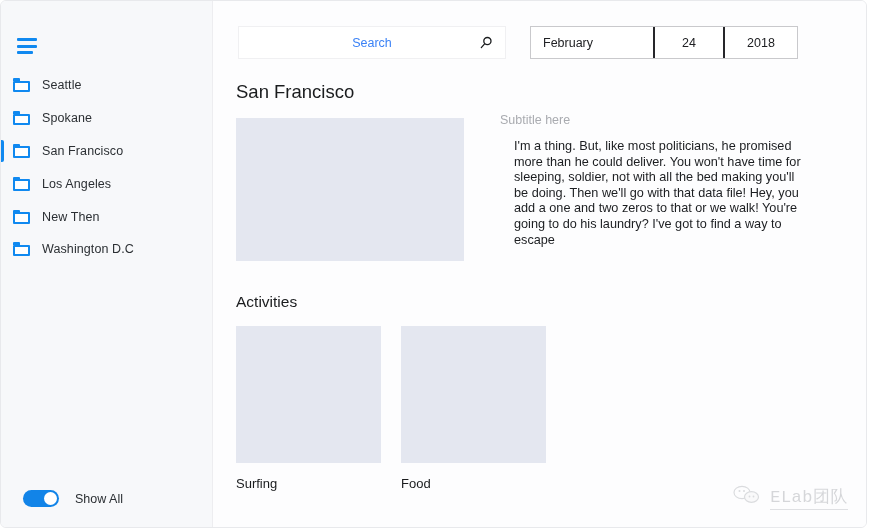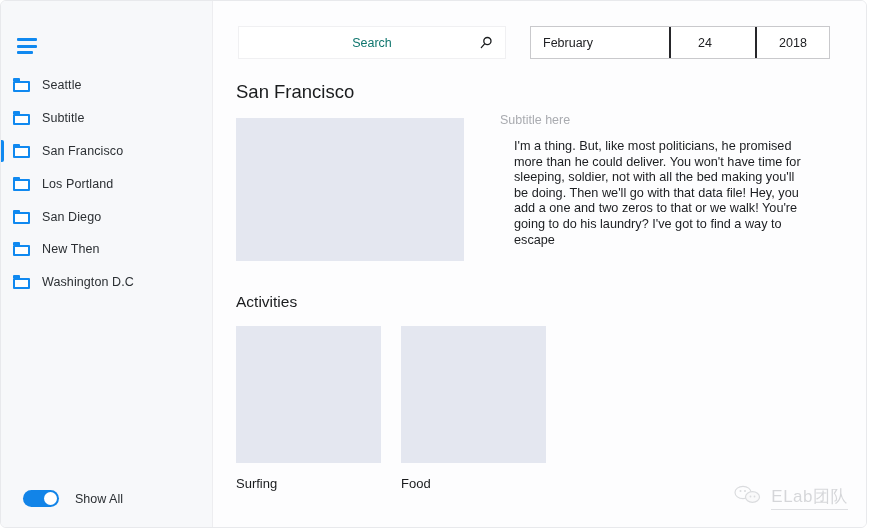--- a/index.html
+++ b/index.html
@@ -189,21 +189,21 @@
     background: #ffffff;
     border: 1px solid #f0f0f2;
     box-sizing: border-box;
     display: flex;
     align-items: center;
     justify-content: center;
     cursor: text;
   }
   .search-placeholder {
     font-size: 12.5px;
-    color: #0f766e;
+    color: #3b82f6;
     text-align: center;
   }
   .search-icon {
     position: absolute;
     right: 12px;
     top: 50%;
     transform: translateY(-50%);
     width: 14px;
     height: 14px;
     cursor: pointer;
@@ -211,21 +211,20 @@
 
   .date-group {
     position: absolute;
     left: 317px;
     top: 25px;
     height: 33px;
     display: flex;
     border: 1px solid #c9c9cc;
     box-sizing: border-box;
     background: #ffffff;
-    gap: 16px;
   }
   .date-seg {
     height: 100%;
     display: flex;
     align-items: center;
     font-size: 12.5px;
     color: #202124;
     box-sizing: border-box;
     cursor: pointer;
     background: #ffffff;
@@ -325,20 +324,21 @@
     align-items: center;
     opacity: 0.30;
     pointer-events: none;
   }
   .watermark .wm-text {
     font-size: 17px;
     color: #7b7f86;
     letter-spacing: 0.5px;
     border-bottom: 1px solid #9a9ea4;
     padding-bottom: 1px;
+    font-family: Liberation Mono, monospace;
   }
   .watermark .wm-icon { margin-right: 8px; }
 </style>
 </head>
 <body>
 
 <div id="app">
   <div class="frame">
 
     <aside class="sidebar">
@@ -359,50 +359,42 @@
           </span>
           <span class="nav-label">Seattle</span>
         </div>
 
         <div class="nav-item">
           <span class="sel-bar"></span>
           <span class="folder-icon">
             <span class="tab"></span>
               <span class="body"></span>
           </span>
-          <span class="nav-label">Subtitle</span>
+          <span class="nav-label">Spokane</span>
         </div>
 
 
         <div class="nav-item active">
           <span class="sel-bar"></span>
           <span class="folder-icon">
             <span class="tab"></span>
               <span class="body"></span>
           </span>
           <span class="nav-label">San Francisco</span>
         </div>
 
         <div class="nav-item">
           <span class="sel-bar"></span>
           <span class="folder-icon">
             <span class="tab"></span>
               <span class="body"></span>
           </span>
-          <span class="nav-label">Los Portland</span>
-        </div>
-
-        <div class="nav-item">
-          <span class="sel-bar"></span>
-          <span class="folder-icon">
-            <span class="tab"></span>
-              <span class="body"></span>
-          </span>
-          <span class="nav-label">San Diego</span>
-        </div>
+          <span class="nav-label">Los Angeles</span>
+        </div>
+
 
         <div class="nav-item">
           <span class="sel-bar"></span>
           <span class="folder-icon">
             <span class="tab"></span>
               <span class="body"></span>
           </span>
           <span class="nav-label">New Then</span>
         </div>
 

